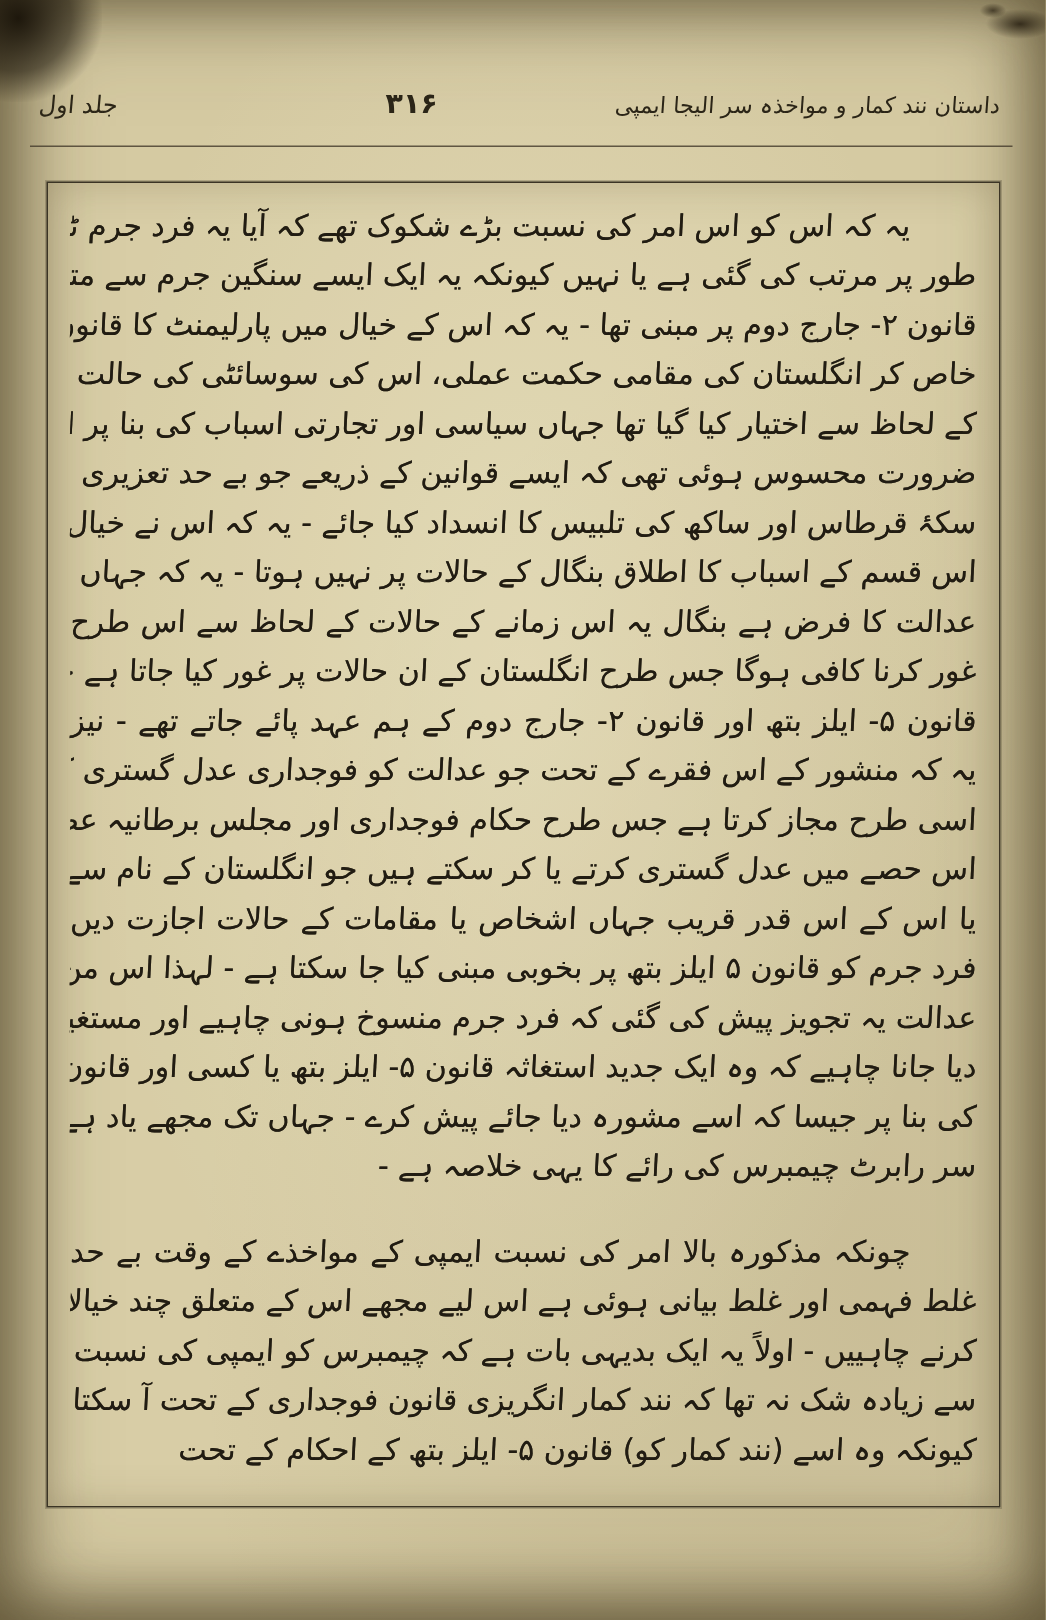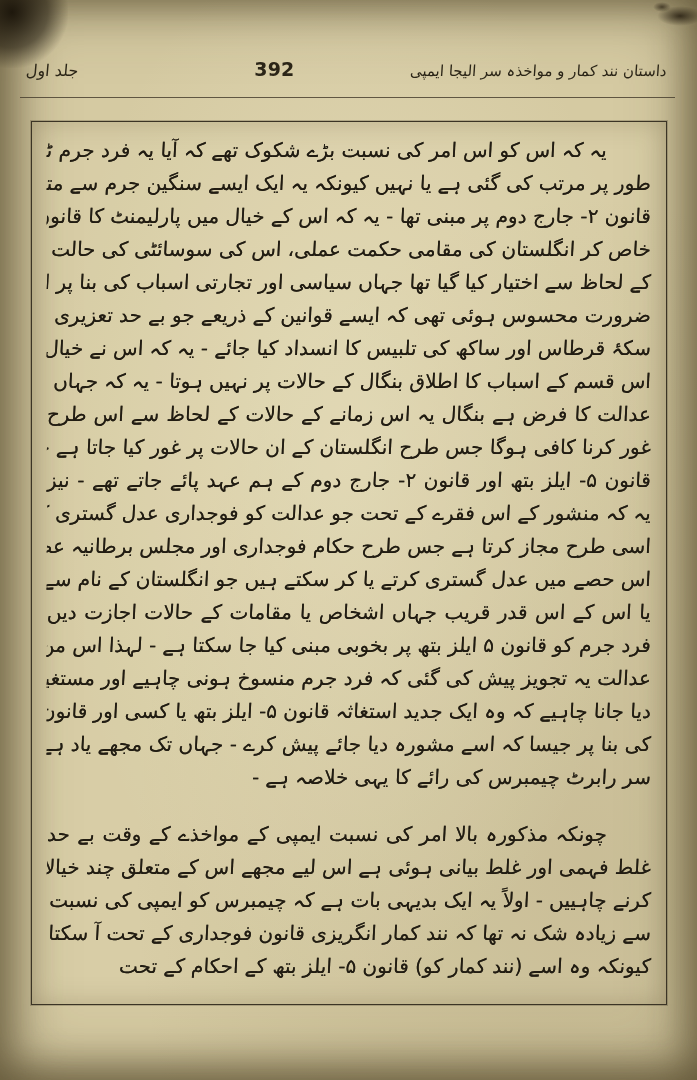--- a/index.html
+++ b/index.html
@@ -70,21 +70,21 @@
 <body>
 
 <div class="scan">
 
   <div class="blob tl"></div>
   <div class="blob tr"></div>
   <div class="blob tr2"></div>
 
   <div class="header">
     <span class="title">داستان نند کمار و مواخذہ سر الیجا ایمپی</span>
-    <span class="pagenum">392</span>
+    <span class="pagenum">۳۱۶</span>
     <span class="volume">جلد اول</span>
   </div>
 
   <div class="header-rule"></div>
 
   <div class="frame">
     <div class="para">
         <div class="line">یہ کہ اس کو اس امر کی نسبت بڑے شکوک تھے کہ آیا یہ فرد جرم ٹھیک</div>
         <div class="line">طور پر مرتب کی گئی ہے یا نہیں کیونکہ یہ ایک ایسے سنگین جرم سے متعلق تھی جو</div>
         <div class="line">قانون ۲- جارج دوم پر مبنی تھا - یہ کہ اس کے خیال میں پارلیمنٹ کا قانون</div>

